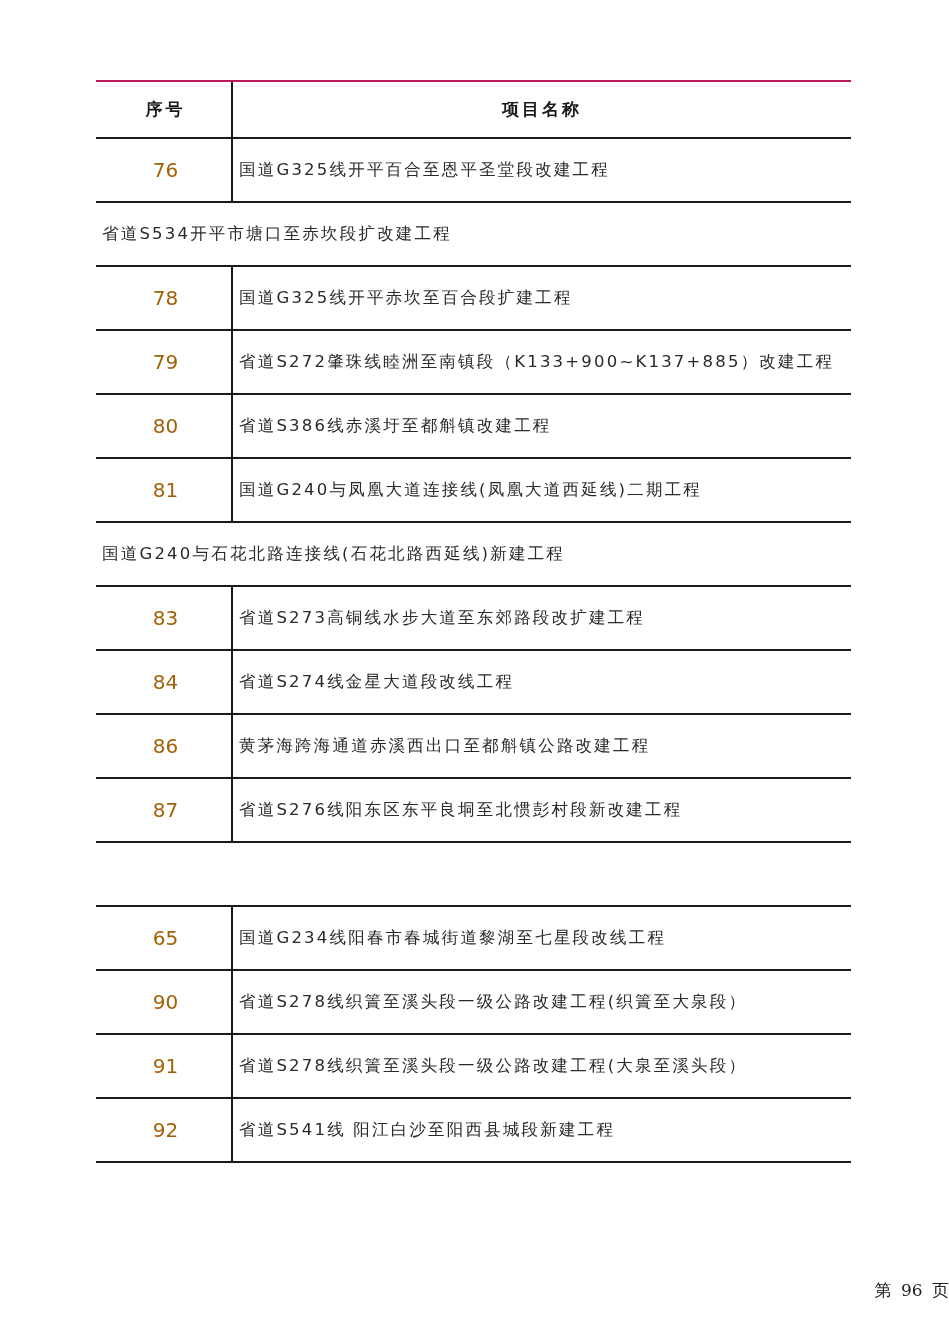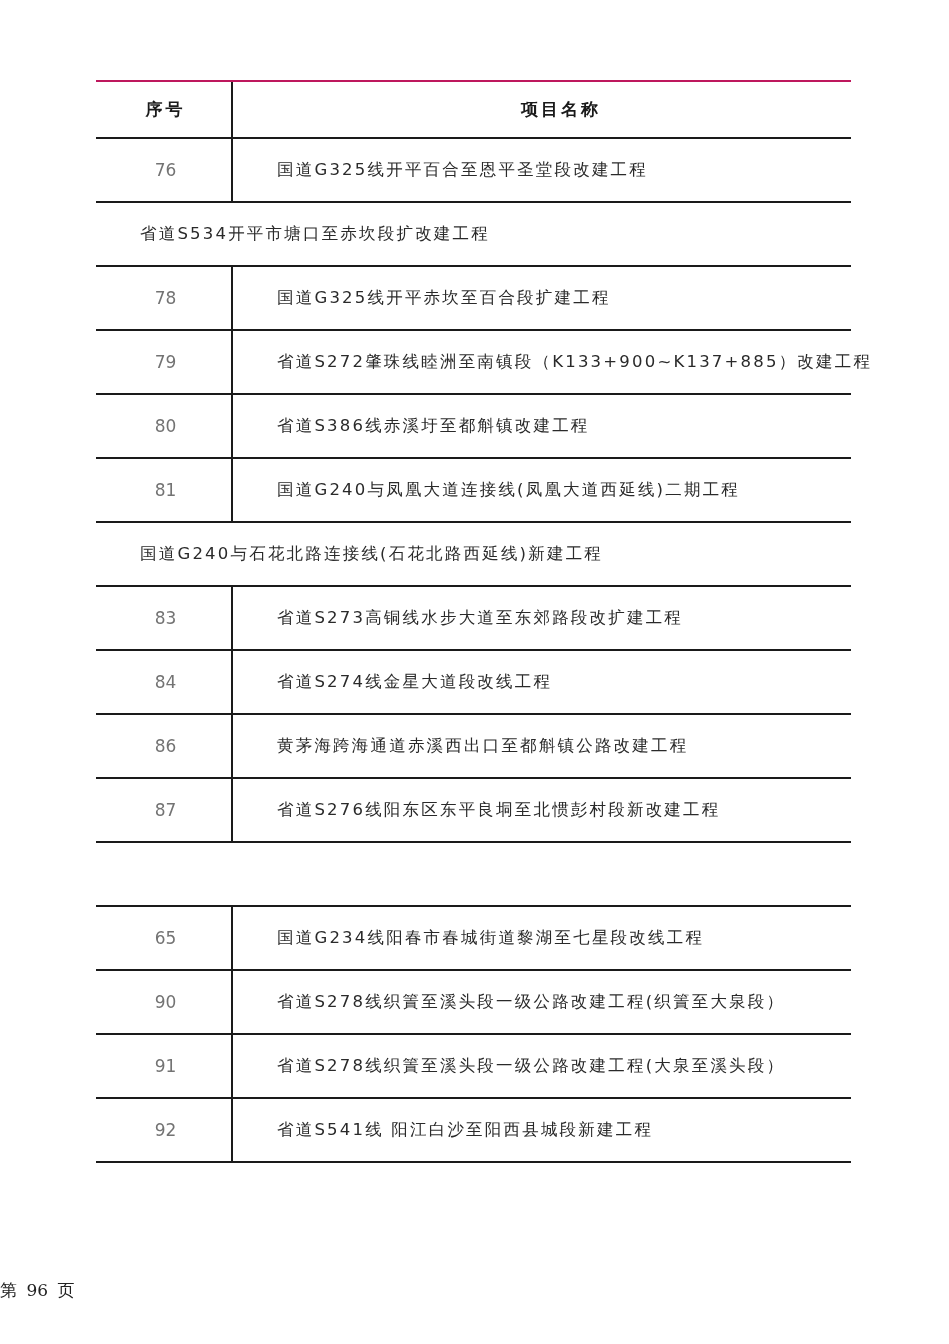--- a/index.html
+++ b/index.html
@@ -33,53 +33,52 @@
     .row.data {
       height: 64px;
     }
     .cell-num {
       width: 137px;
       flex: 0 0 137px;
       border-right: 2px solid #1a1a1a;
       display: flex;
       align-items: center;
       justify-content: center;
-      font-size: 17px;
-      color: #737373;
+      font-size: 20px;
+      color: #a16207;
       box-sizing: border-box;
       padding-left: 4px;
     }
     .cell-name {
       flex: 1;
       display: flex;
       align-items: center;
       padding-left: 6px;
       font-size: 16.5px;
       letter-spacing: 2.2px;
       color: #2a2a2a;
       white-space: nowrap;
-      margin-left: 38px;
     }
     .row.header .cell-num,
     .row.header .cell-name {
       font-size: 17px;
       font-weight: bold;
       letter-spacing: 3px;
       color: #1a1a1a;
     }
     .row.header .cell-name {
       justify-content: center;
       padding-left: 0;
     }
     .footer {
       position: absolute;
       top: 1279px;
       left: 0;
       width: 949px;
-      text-align: left;
+      text-align: right;
       font-family: "DejaVu Serif", "Liberation Serif", serif;
       font-size: 17px;
       color: #222222;
       word-spacing: 4px;
     }
   </style>
 </head>
 <body>
 
 <div class="table">

